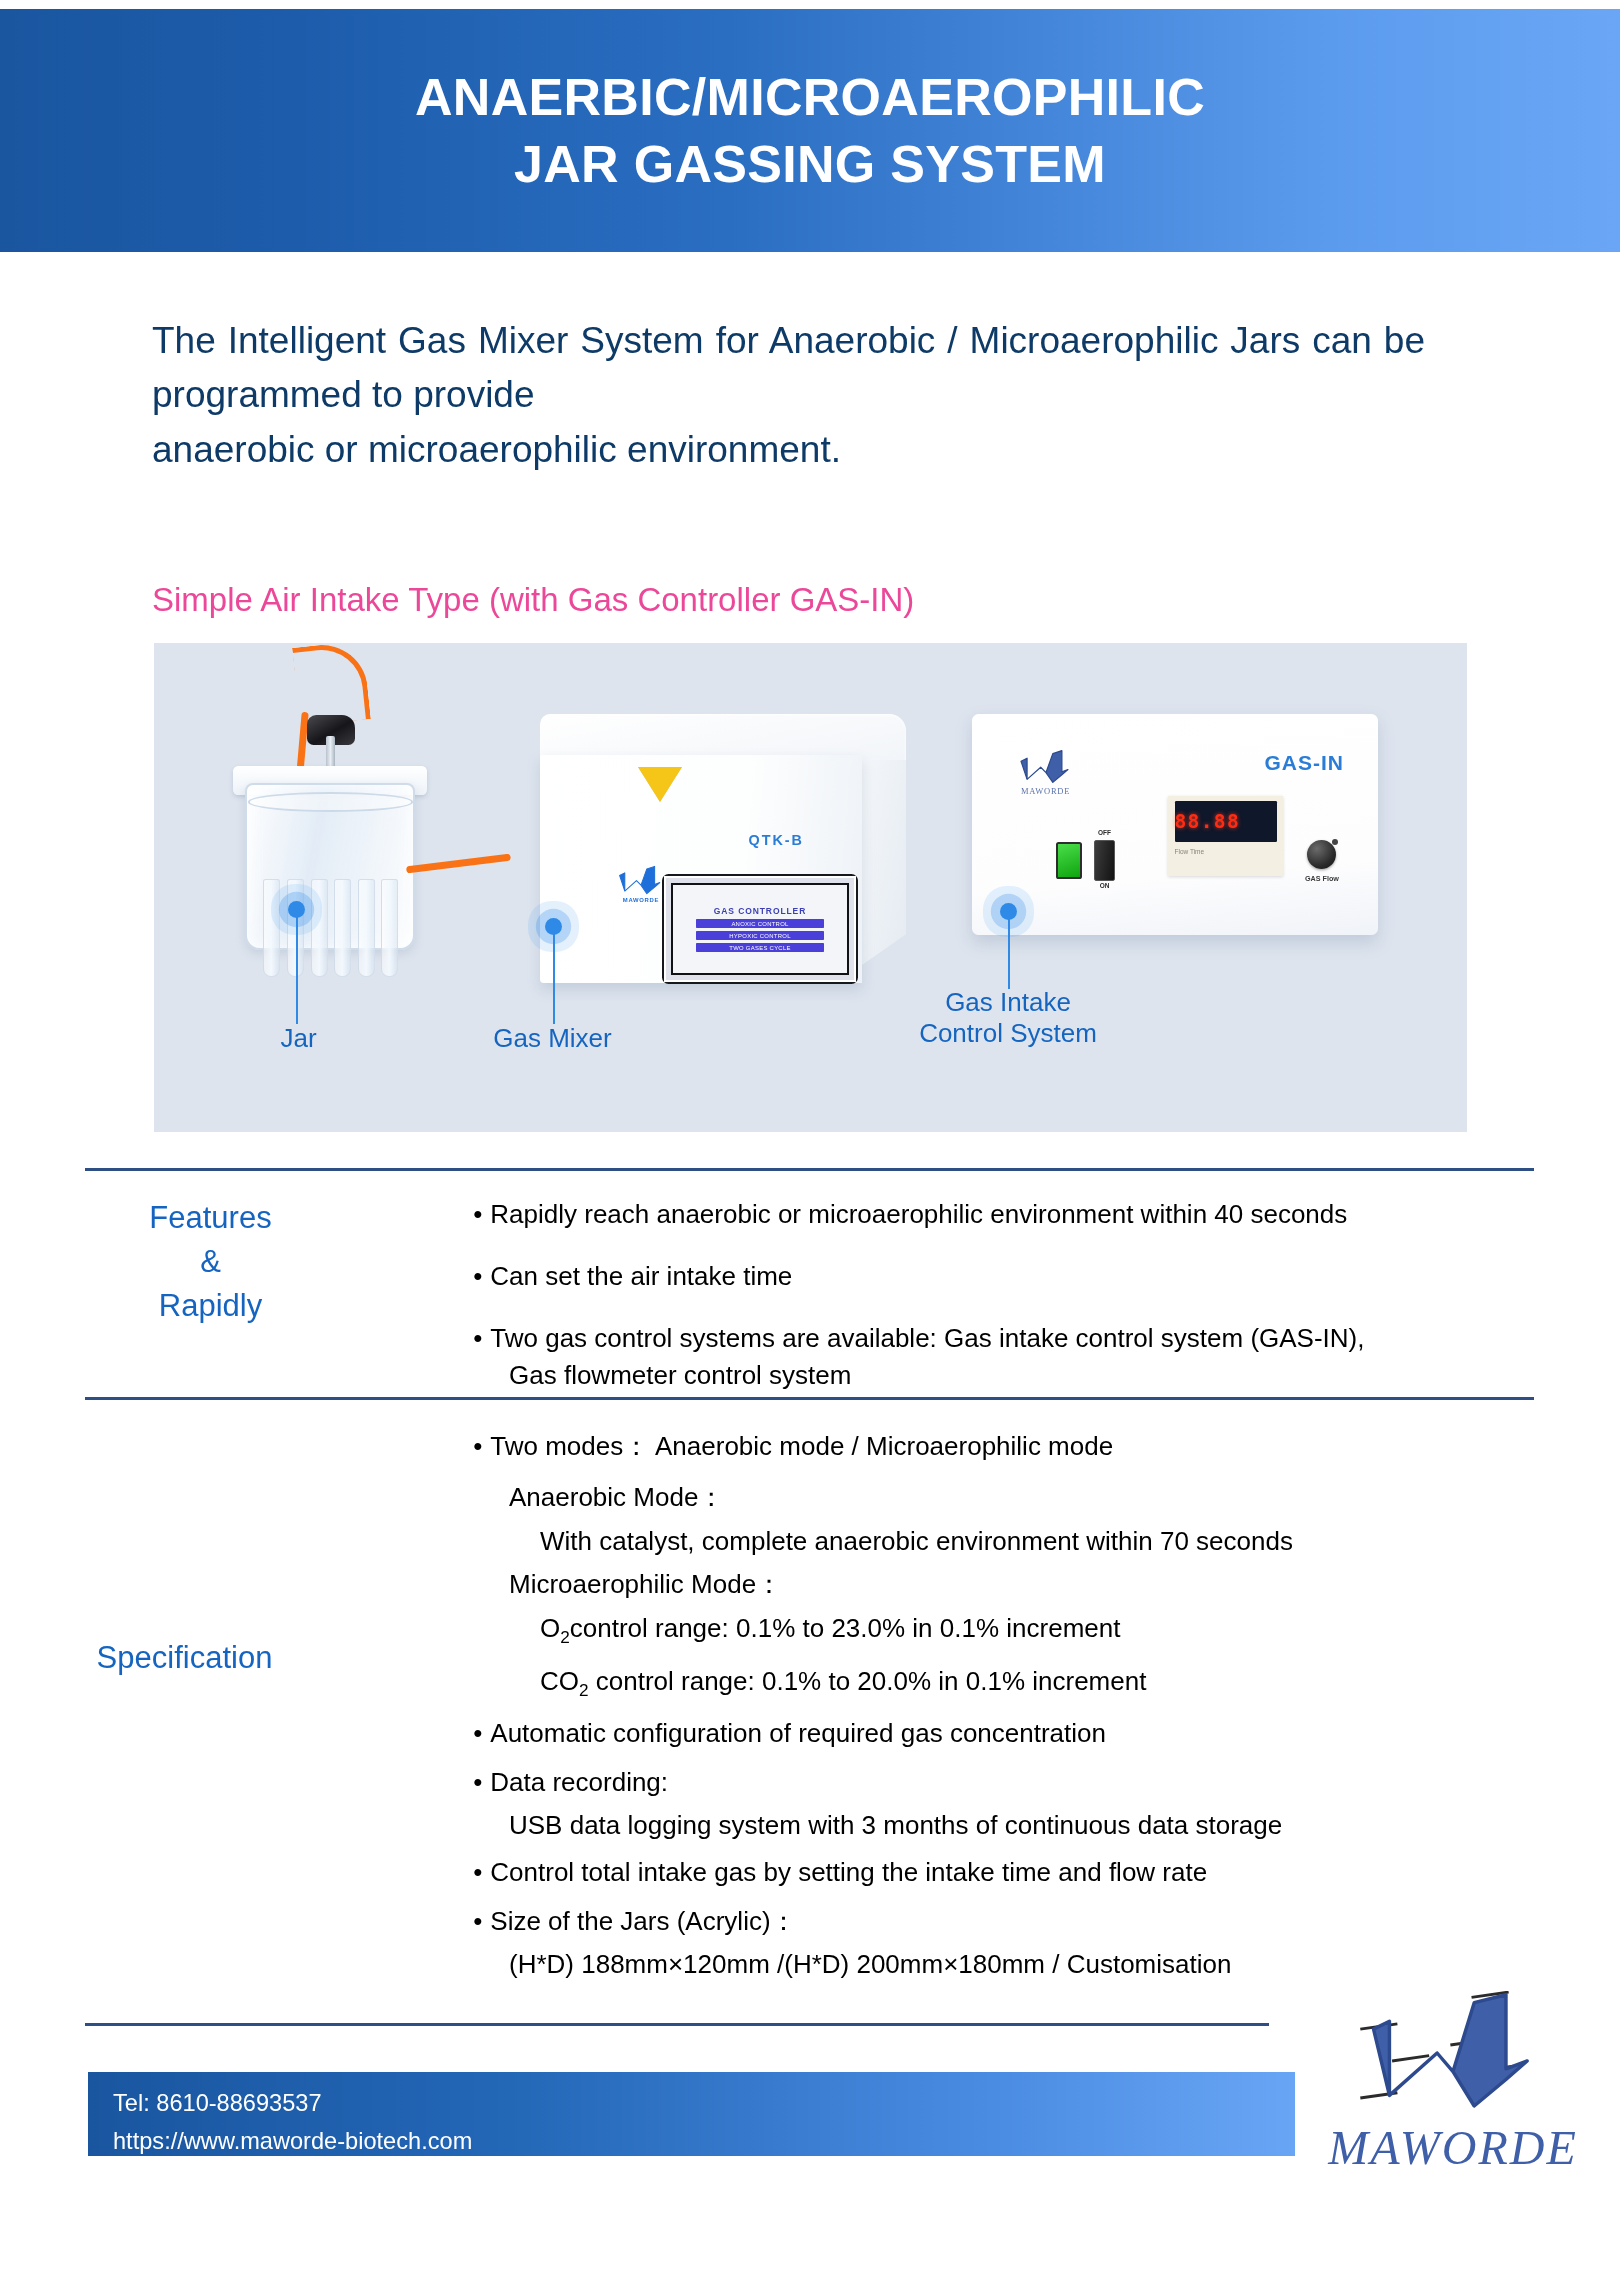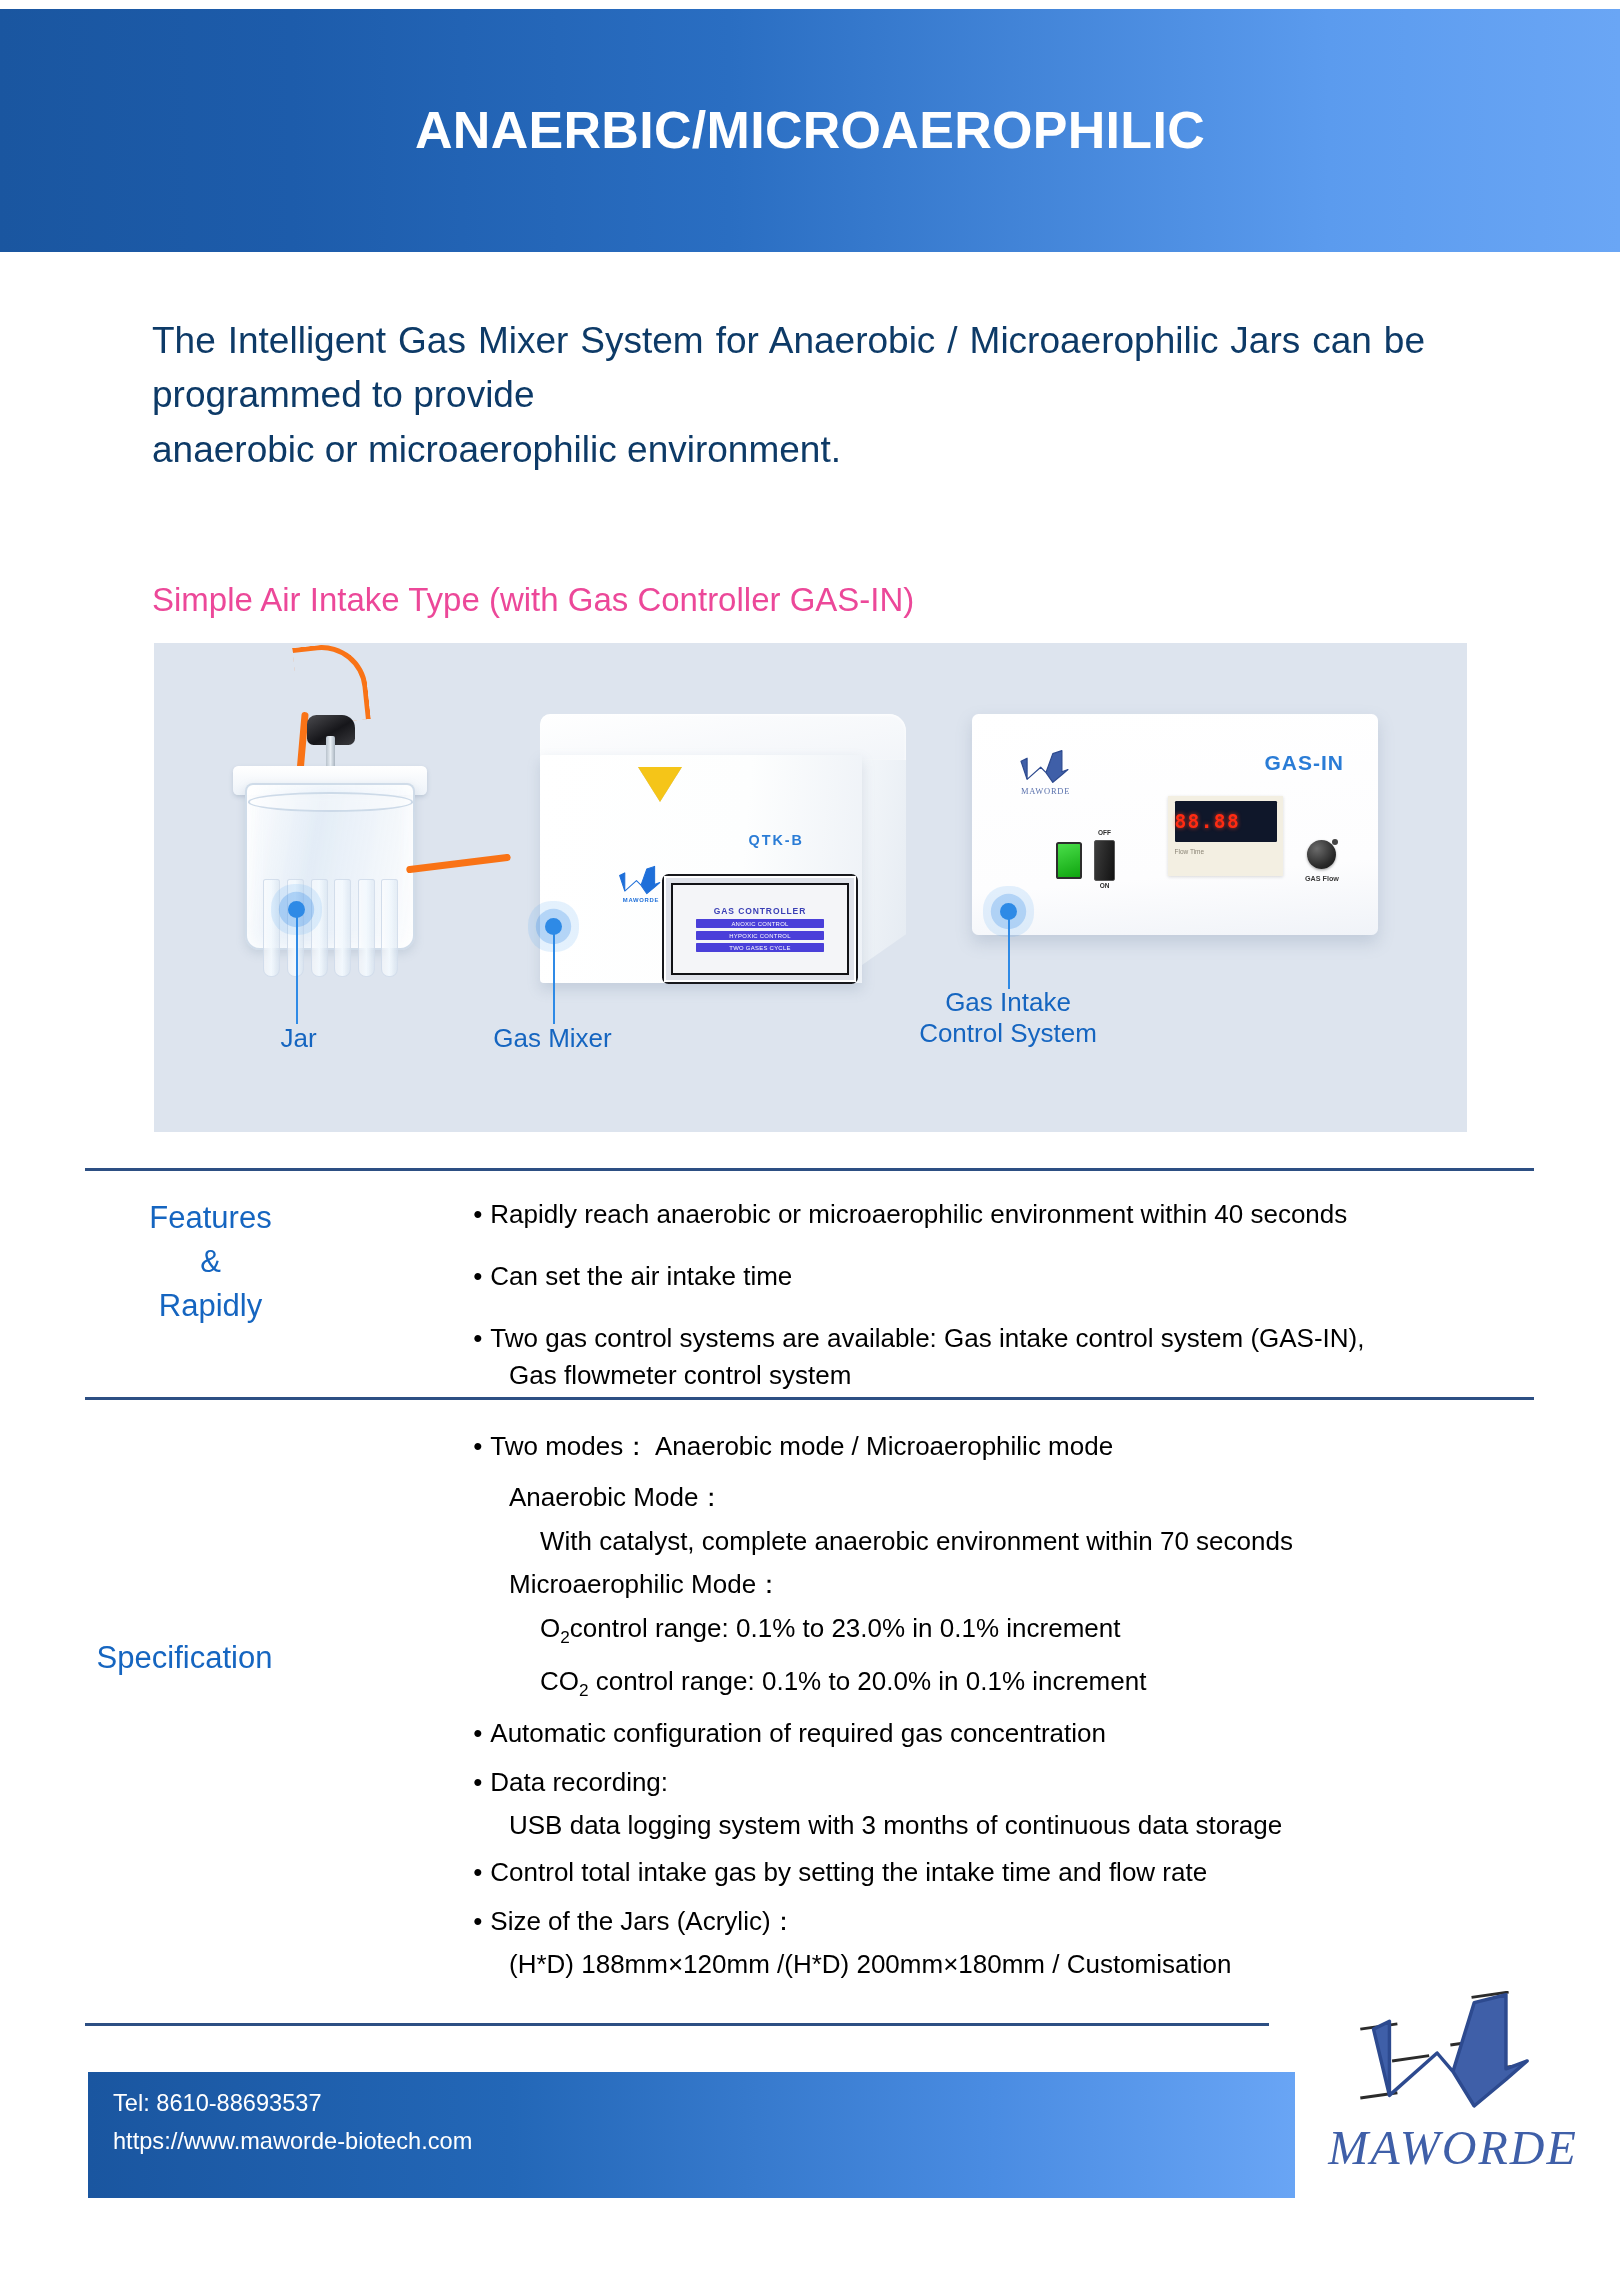--- a/index.html
+++ b/index.html
@@ -268,21 +268,21 @@
   }
   .bullets .li.cont { padding-left: 37px; }
   .bullets .li.cont::before { content: ""; }
   .sub1 { padding-left: 37px; line-height: 1.42; margin-bottom: 6.5px; }
   .sub2 { padding-left: 68px; line-height: 1.42; margin-bottom: 6.5px; }
   sub { font-size: 0.66em; }
 
   
   .footer-bar {
     position: absolute; left: 88px; top: 2072px;
-    width: 1207px; height: 126px;
+    width: 1207px; height: 84px;
     background: linear-gradient(90deg,#1a56a0 0%,#2367b7 35%,#4a8ce2 75%,#69a5f5 100%);
     padding: 11.8px 0 0 25px;
   }
   .footer-bar div {
     color: #ffffff; font-size: 23.6px; line-height: 1.62;
   }
   .footer-logo {
     position: absolute; left: 1309px; top: 1991px;
     width: 288px; text-align: center;
   }
@@ -290,20 +290,21 @@
     color: #3f5fa8; font-family: "Liberation Serif", serif;
     font-size: 48px; font-style: italic; letter-spacing: 2px;
     margin-top: 2.6px;
   }
 </style>
 </head>
 <body>
 
 <div class="header">
   <div class="header-line">ANAERBIC/MICROAEROPHILIC</div>
+  <div class="header-line">JAR GASSING SYSTEM</div>
 </div>
 
 <div class="intro">
   <span>The Intelligent Gas Mixer System for Anaerobic /</span>
   <span>Microaerophilic Jars can be programmed to provide</span>
   <span class="last">anaerobic or microaerophilic  environment.</span>
 </div>
 
 <div class="subtitle">Simple Air Intake Type (with Gas Controller GAS-IN)</div>
 

